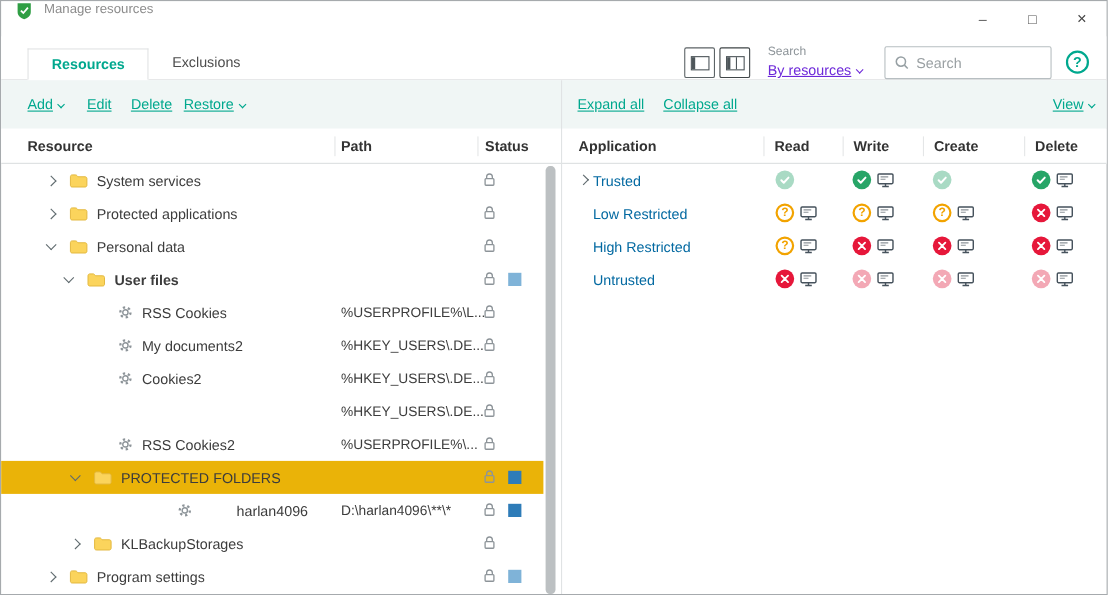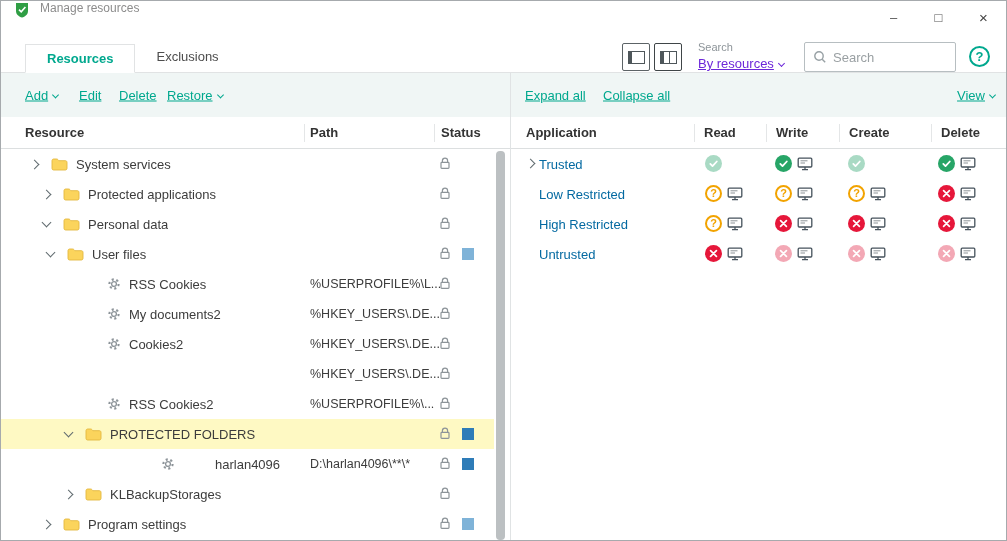--- a/index.html
+++ b/index.html
@@ -42,21 +42,21 @@
   .chev-sm{display:inline-block;width:5px;height:5px;border-right:1.4px solid currentColor;border-bottom:1.4px solid currentColor;transform:rotate(45deg);margin-left:5px;vertical-align:2px}
 
   
   .thead{position:absolute;top:116px;left:0;width:1007px;height:32px;background:#fff;border-bottom:1px solid #dcdfe0}
   .th{position:absolute;top:8px;font-weight:bold;color:#333}
   .thsep{position:absolute;top:7px;width:1px;height:18px;background:#e4e6e7}
 
   
   #resource-rows{position:absolute;top:148px;left:0;width:493px}
   .trow{position:relative;height:30px;display:flex;align-items:center;width:493px;cursor:default}
-  .trow.selected{background:#fef9c3}
+  .trow.selected{background:#eab308}
   .cell-name{display:flex;align-items:center;gap:8px;white-space:nowrap;overflow:hidden}
   .chev{width:18px;display:inline-flex;justify-content:center;align-items:center;flex:0 0 18px}
   .chev i{width:7px;height:7px;border-right:1.6px solid #5f6a6e;border-bottom:1.6px solid #5f6a6e;display:inline-block}
   .chev.right i{transform:rotate(-45deg)}
   .chev.down i{transform:rotate(45deg);margin-top:-3px}
   .tree-icon{display:inline-flex;flex:0 0 auto}
   .tree-label{color:#3c3c3c}
   .path-cell{position:absolute;left:309px;font-size:12.5px;color:#3c3c3c;white-space:nowrap}
   .lock-cell{position:absolute;left:438px;top:8px;display:inline-flex}
   .square{position:absolute;left:461px;top:9px;width:12px;height:12px}
@@ -145,48 +145,48 @@
   <i class="thsep" style="left:303px"></i>
     <i class="thsep" style="left:433px"></i>
   <i class="thsep" style="left:693px"></i>
     <i class="thsep" style="left:765px"></i>
   <i class="thsep" style="left:838px"></i>
     <i class="thsep" style="left:930px"></i>
 </div>
 
 <div id="resource-rows">
     <div class="trow">
-      <div class="cell-name" style="padding-left: 24px;">
-        <span class="chev right">
-          <i></i>
-        </span>
-        <span class="tree-icon">
-          <svg width="17" height="13" viewBox="0 0 17 13">
-            <path d="M1 2.6C1 1.7 1.7 1 2.6 1h3.1c.5 0 .9.2 1.2.6l.9 1.1h6.6c.9 0 1.6.7 1.6 1.6v6.1c0 .9-.7 1.6-1.6 1.6H2.6c-.9 0-1.6-.7-1.6-1.6z" fill="#fbd45c" stroke="#e3b83f" stroke-width="0.9"></path>
-          </svg>
-        </span>
-        <span class="tree-label">System services</span>
-      </div>
-      <span class="lock-cell">
-        <svg width="12" height="13" viewBox="0 0 12 13">
-          <path d="M3.4 5.4V3.8a2.6 2.6 0 0 1 5.2 0v1.6" fill="none" stroke="#8d9499" stroke-width="1.2"></path>
-          <rect x="2" y="5.4" width="8" height="6" rx="0.8" fill="none" stroke="#8d9499" stroke-width="1.2"></rect>
-        </svg>
-      </span>
-    </div>
-    <div class="trow">
       <div class="cell-name" style="padding-left: 36px;">
         <span class="chev right">
           <i></i>
         </span>
         <span class="tree-icon">
           <svg width="17" height="13" viewBox="0 0 17 13">
             <path d="M1 2.6C1 1.7 1.7 1 2.6 1h3.1c.5 0 .9.2 1.2.6l.9 1.1h6.6c.9 0 1.6.7 1.6 1.6v6.1c0 .9-.7 1.6-1.6 1.6H2.6c-.9 0-1.6-.7-1.6-1.6z" fill="#fbd45c" stroke="#e3b83f" stroke-width="0.9"></path>
           </svg>
         </span>
+        <span class="tree-label">System services</span>
+      </div>
+      <span class="lock-cell">
+        <svg width="12" height="13" viewBox="0 0 12 13">
+          <path d="M3.4 5.4V3.8a2.6 2.6 0 0 1 5.2 0v1.6" fill="none" stroke="#8d9499" stroke-width="1.2"></path>
+          <rect x="2" y="5.4" width="8" height="6" rx="0.8" fill="none" stroke="#8d9499" stroke-width="1.2"></rect>
+        </svg>
+      </span>
+    </div>
+    <div class="trow">
+      <div class="cell-name" style="padding-left: 36px;">
+        <span class="chev right">
+          <i></i>
+        </span>
+        <span class="tree-icon">
+          <svg width="17" height="13" viewBox="0 0 17 13">
+            <path d="M1 2.6C1 1.7 1.7 1 2.6 1h3.1c.5 0 .9.2 1.2.6l.9 1.1h6.6c.9 0 1.6.7 1.6 1.6v6.1c0 .9-.7 1.6-1.6 1.6H2.6c-.9 0-1.6-.7-1.6-1.6z" fill="#fbd45c" stroke="#e3b83f" stroke-width="0.9"></path>
+          </svg>
+        </span>
         <span class="tree-label">Protected applications</span>
       </div>
       <span class="lock-cell">
         <svg width="12" height="13" viewBox="0 0 12 13">
           <path d="M3.4 5.4V3.8a2.6 2.6 0 0 1 5.2 0v1.6" fill="none" stroke="#8d9499" stroke-width="1.2"></path>
           <rect x="2" y="5.4" width="8" height="6" rx="0.8" fill="none" stroke="#8d9499" stroke-width="1.2"></rect>
         </svg>
       </span>
     </div>
     <div class="trow">
@@ -202,21 +202,21 @@
         <span class="tree-label">Personal data</span>
       </div>
       <span class="lock-cell">
         <svg width="12" height="13" viewBox="0 0 12 13">
           <path d="M3.4 5.4V3.8a2.6 2.6 0 0 1 5.2 0v1.6" fill="none" stroke="#8d9499" stroke-width="1.2"></path>
           <rect x="2" y="5.4" width="8" height="6" rx="0.8" fill="none" stroke="#8d9499" stroke-width="1.2"></rect>
         </svg>
       </span>
     </div>
     <div class="trow">
-      <div class="cell-name" style="padding-left: 40px;">
+      <div class="cell-name" style="padding-left: 52px; font-weight: bold;">
         <span class="chev down">
           <i></i>
         </span>
         <span class="tree-icon">
           <svg width="17" height="13" viewBox="0 0 17 13">
             <path d="M1 2.6C1 1.7 1.7 1 2.6 1h3.1c.5 0 .9.2 1.2.6l.9 1.1h6.6c.9 0 1.6.7 1.6 1.6v6.1c0 .9-.7 1.6-1.6 1.6H2.6c-.9 0-1.6-.7-1.6-1.6z" fill="#fbd45c" stroke="#e3b83f" stroke-width="0.9"></path>
           </svg>
         </span>
         <span class="tree-label">User files</span>
       </div>

